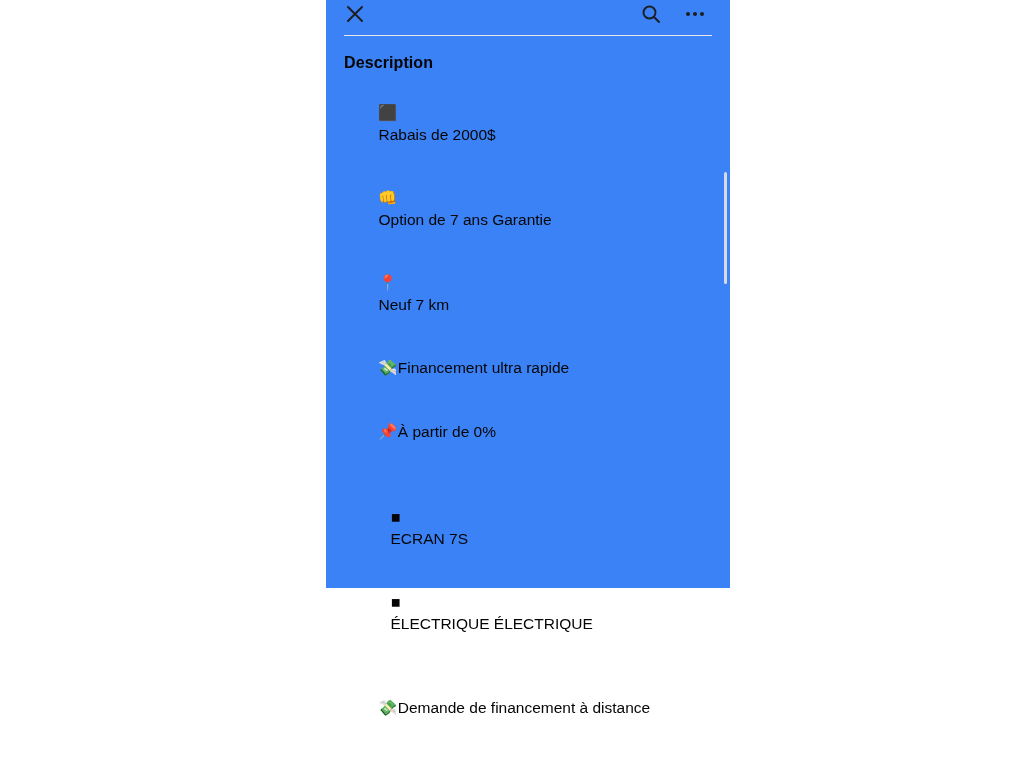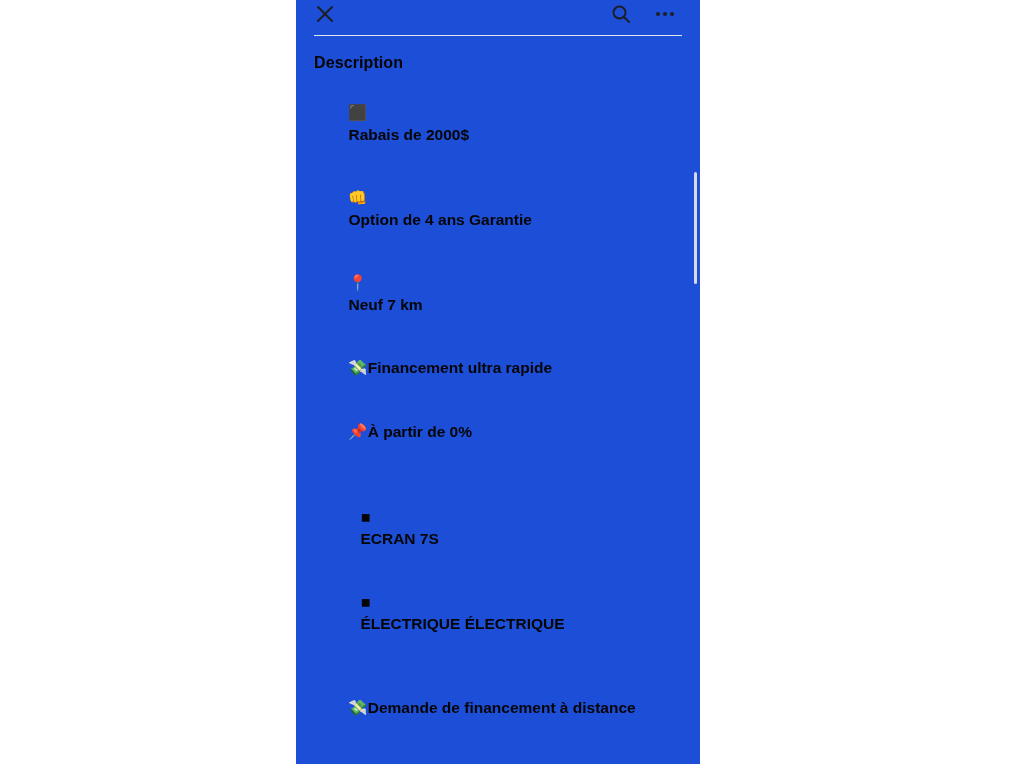--- a/index.html
+++ b/index.html
@@ -15,25 +15,25 @@
   #app {
     position: relative;
     width: 1024px;
     height: 768px;
     background: #ffffff;
   }
 
   
   .panel {
     position: absolute;
-    left: 296px;
+    left: 326px;
     top: 0;
     width: 404px;
-    height: 764px;
-    background: #1d4ed8;
+    height: 588px;
+    background: #3b82f6;
   }
 
   
   .topbar {
     position: relative;
     height: 28px;
     width: 100%;
   }
   .topbar .icon-btn {
     position: absolute;
@@ -81,21 +81,20 @@
     font-weight: bold;
     font-size: 16px;
     color: #050505;
     margin-bottom: 8px;
     letter-spacing: 0.1px;
   }
 
   .line {
     white-space: pre-wrap;
     word-wrap: break-word;
-    font-weight: bold;
   }
 
   .blank {
     height: 21px;
   }
 
   .emoji {
     font-family: "DejaVu Sans", sans-serif;
   }
 
@@ -147,21 +146,21 @@
     <div class="content">
 
       <div class="section-title">Description</div>
 
       <div class="line">
         <span class="emoji">⬛</span>
         <span>Rabais de 2000$</span>
       </div>
       <div class="line">
         <span class="emoji">👊</span>
-        <span>Option de 4 ans Garantie</span>
+        <span>Option de 7 ans Garantie</span>
       </div>
       <div class="line">
         <span class="emoji">📍</span>
         <span>Neuf 7 km</span>
       </div>
       <div class="line">
         <span class="emoji">💸</span><span>Financement ultra rapide</span>
       </div>
       <div class="line">
         <span class="emoji">📌</span><span>À partir de 0%</span>

